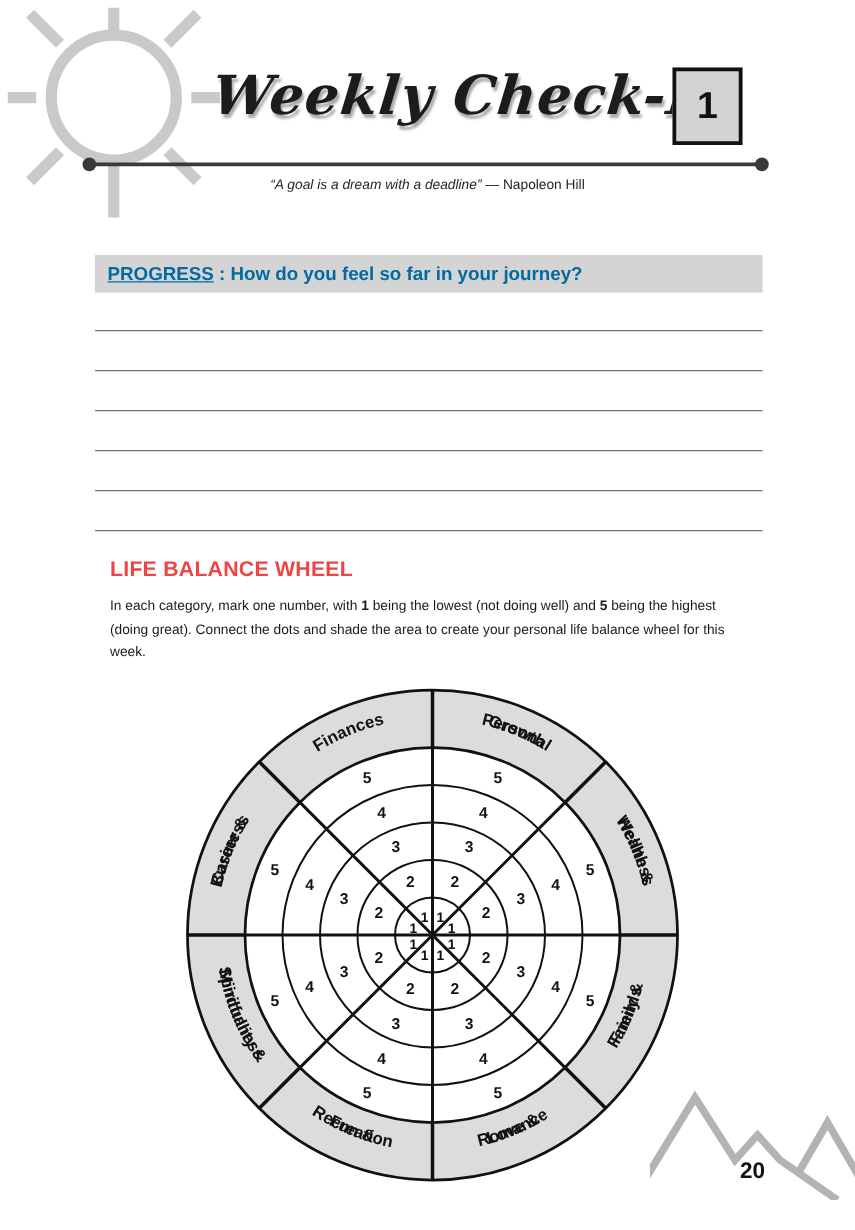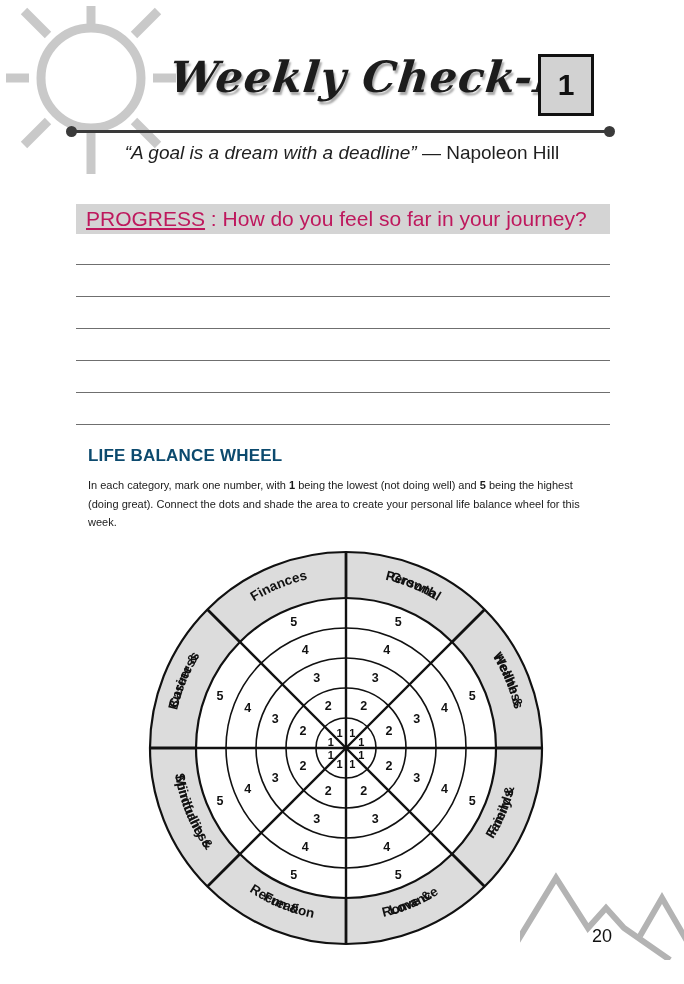--- a/index.html
+++ b/index.html
@@ -42,59 +42,59 @@
   }
   .rule-wrap{position:absolute;left:60px;top:126px;width:560px;height:12px;}
   .rule-line{position:absolute;left:10px;top:4px;width:540px;height:3px;background:#3a3a3a;}
   .rule-dot{position:absolute;top:0px;width:11px;height:11px;border-radius:50%;background:#3a3a3a;}
   .rule-dot.left{left:6px;}
   .rule-dot.right{left:544px;}
 
   .quote{
     position:absolute;left:0px;top:142px;width:684px;
     text-align:center;
-    font-size:19px;
+    font-size:11px;
     color:#1f1f1f;
     white-space:nowrap;
   }
   .quote .q-italic{font-style:italic;}
 
   
   .progress-bar{
     position:absolute;left:76px;top:204px;width:534px;height:30px;
     background:#d4d4d4;
     display:flex;align-items:center;
   }
   .progress-bar .ptext{
-    font-size:21px;font-weight:normal;color:#be185d;padding-left:10px;white-space:nowrap;
+    font-size:15px;font-weight:bold;color:#0369a1;padding-left:10px;white-space:nowrap;
   }
   .progress-bar .plabel{text-decoration:underline;}
 
   .lines{position:absolute;left:76px;top:234px;width:534px;height:200px;}
   .wline{position:absolute;left:0;width:534px;height:1px;background:#6f6f6f;}
 
   
   .lbw-heading{
     position:absolute;left:88px;top:446px;
-    font-size:17px;font-weight:bold;letter-spacing:.2px;color:#0c4a6e;
+    font-size:17px;font-weight:bold;letter-spacing:.2px;color:#ef4444;
   }
   .lbw-desc{
     position:absolute;left:88px;top:476px;width:500px;
     font-size:11px;line-height:18.5px;color:#1b1b1b;
   }
   .lbw-desc b{font-weight:bold;}
 
   
   .wheel{position:absolute;left:146px;top:548px;width:400px;height:400px;}
 
   
   .mountains{position:absolute;left:520px;top:840px;width:164px;height:120px;}
   .pageno{
     position:absolute;left:592px;top:926px;
-    font-size:18px;font-weight:normal;color:#111;
+    font-size:18px;font-weight:bold;color:#111;
   }
 </style>
 </head>
 <body>
 
 <div class="page">
 
   <div class="sun">
     <svg viewBox="0 0 170 175" width="170" height="175" aria-hidden="true">
       <g stroke="#c9c9c9" stroke-width="9" fill="none" stroke-linecap="butt">

